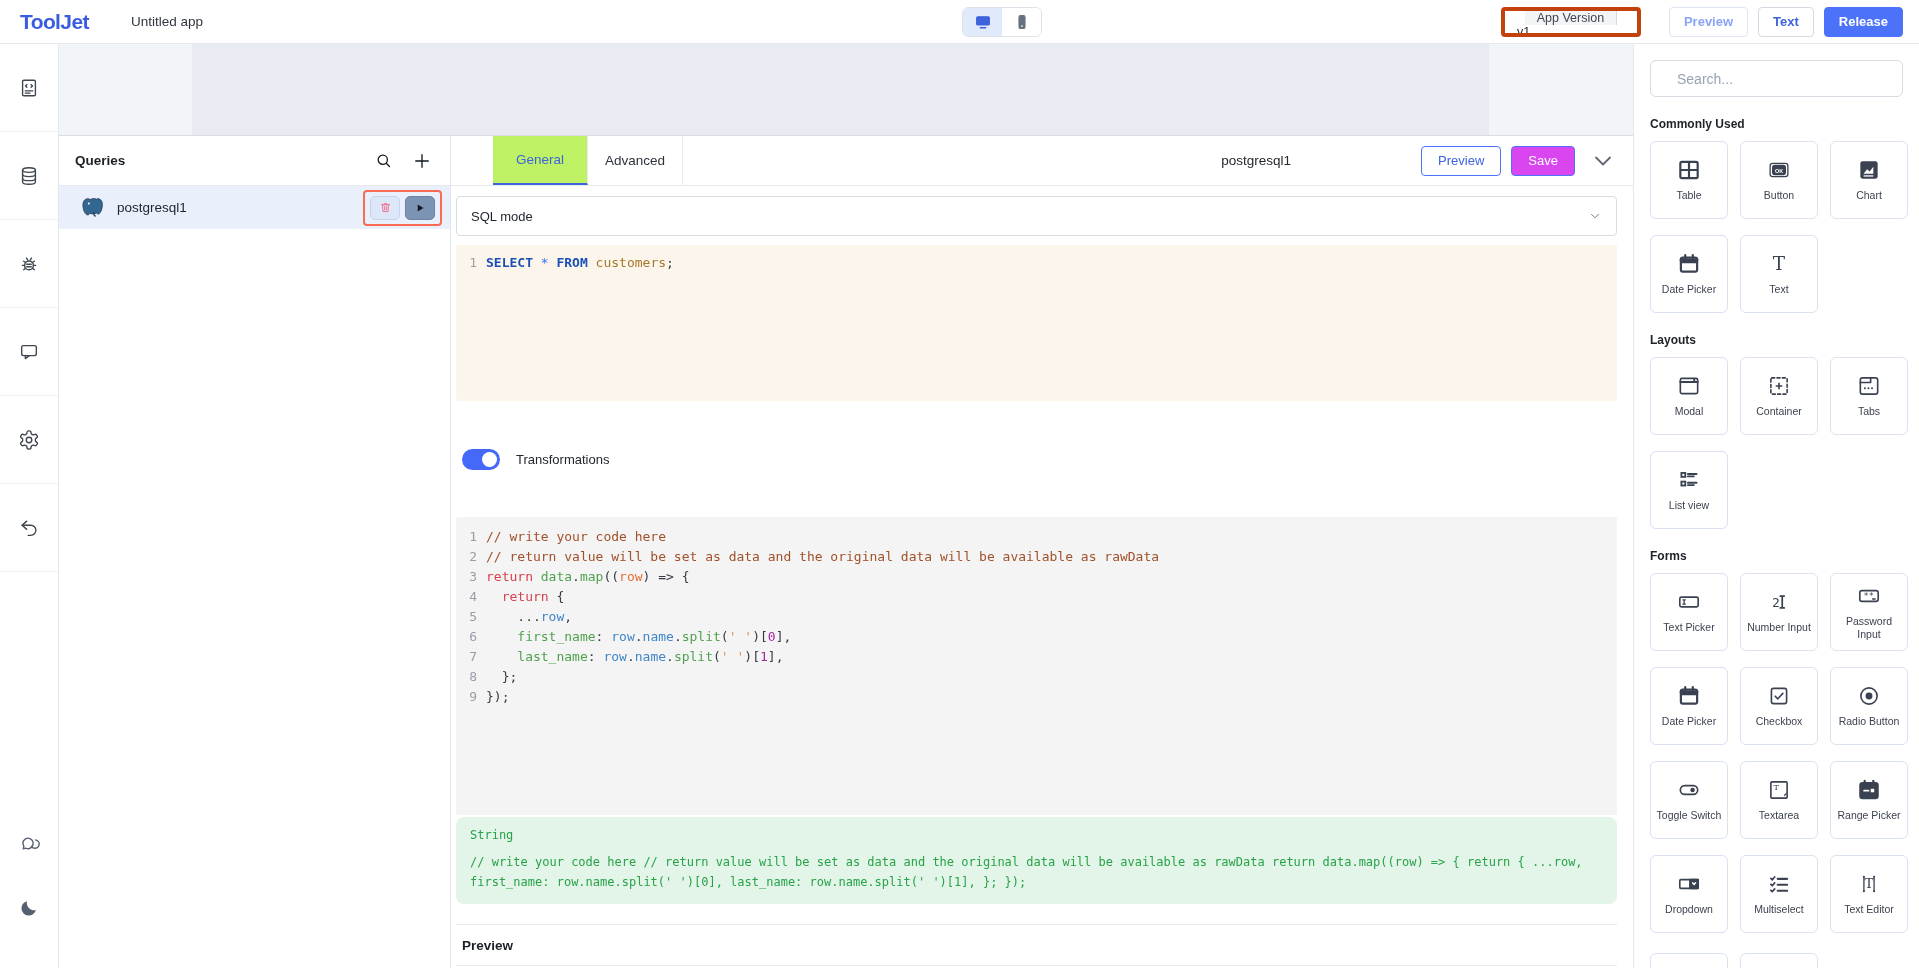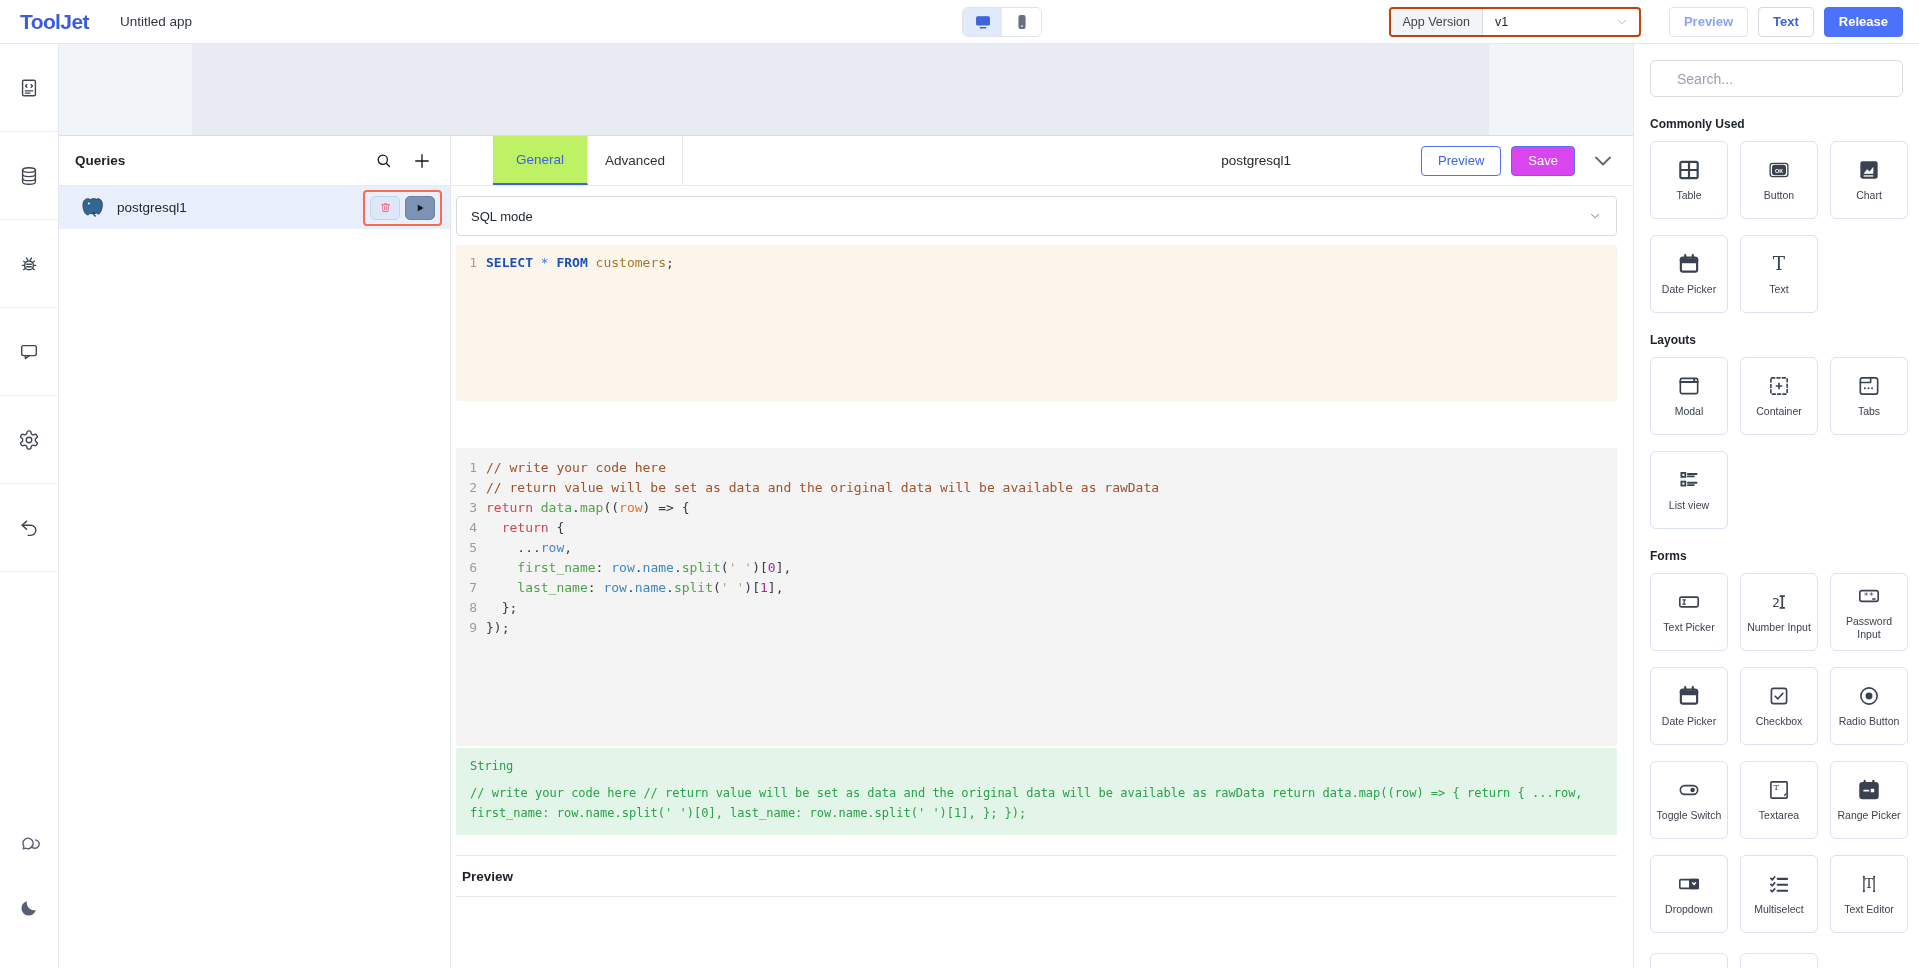--- a/index.html
+++ b/index.html
@@ -5,29 +5,29 @@
   * { margin:0; padding:0; box-sizing:border-box; }
   html,body { width:1919px; height:968px; overflow:hidden; background:#fff;
     font-family:"Liberation Sans", sans-serif; color:#2b3036; }
   .icon { display:inline-flex; align-items:center; justify-content:center; }
   .icon svg { width:100%; height:100%; }
 
   
   #top-bar { position:absolute; top:0; left:0; width:1919px; height:44px; background:#fff;
     border-bottom:1px solid #e4e7ec; display:flex; align-items:center; padding:0 16px 0 20px; z-index:10;}
   #logo { font-size:21px; font-weight:800; letter-spacing:-0.6px; color:#3a5ce0; }
-  #app-name { margin-left:31px; font-size:13.5px; color:#303640; }
+  #app-name { margin-left:42px; font-size:13.5px; color:#303640; }
   #device-toggle { position:absolute; left:962px; top:7px; height:30px; display:flex;
     border:1px solid #dfe2e8; border-radius:6px; overflow:hidden; background:#fff;}
   .dev-btn { width:39px; height:28px; border:none; background:#fff; display:flex; align-items:center; justify-content:center; cursor:pointer;}
   .dev-btn.active { background:#e1eafb; }
   .dev-btn .icon { width:18px; height:18px; }
   .dev-desktop { color:#3e63dd; } .dev-mobile { color:#687180; }
   #header-right { margin-left:auto; display:flex; align-items:center; gap:10px; }
-  #version-group { display:flex; align-items:center; height:30px; border:2px solid #c2410c; border-radius:4px; overflow:hidden; background:#fff; cursor:pointer;}
+  #version-group { display:flex; align-items:center; height:30px; border:4px solid #c2410c; border-radius:4px; overflow:hidden; background:#fff; cursor:pointer;flex-direction:column;}
   #version-label { background:#f3f4f6; color:#3f4650; font-size:12.5px; padding:0 12px; height:100%; display:flex; align-items:center; border-right:1px solid #d5dae2;}
   #version-value { font-size:12.5px; color:#1d2127; padding:0 12px; width:132px; }
   .ver-chev { width:14px; height:14px; color:#a7adb7; margin-right:10px; }
   .hbtn { height:30px; border-radius:4px; font-size:13px; font-weight:600; cursor:pointer; font-family:inherit;}
   #btn-preview-top { background:#fff; border:1px solid #dde4f5; color:#8aa3f7; padding:0 14px; margin-left:18px;}
   #btn-share { background:#fff; border:1px solid #d5dae2; color:#3e63dd; padding:0 14px; }
   #btn-release { background:#4d72fa; border:1px solid #4d72fa; color:#fff; padding:0 14px; }
 
   
   #left-rail { position:absolute; top:44px; left:0; width:59px; height:924px; background:#fff; border-right:1px solid #e4e7ec; }
@@ -83,21 +83,21 @@
   #js-editor .gutter { color:#989ea6; }
   #transform-row { margin-top:47px; height:22px; display:flex; align-items:center; }
   #transform-toggle { width:38px; height:21px; border-radius:11px; background:#4368fa; position:relative; margin-left:6px; cursor:pointer; flex:none;}
   #transform-toggle::after { content:''; position:absolute; width:15px; height:15px; border-radius:50%; background:#fff; top:3px; right:3px; }
   #transform-label { margin-left:16px; font-size:13px; font-weight:500; color:#23272e; }
   
   .tk-cm{color:#a0512a}.tk-kw{color:#d6414e}.tk-fn{color:#50a14f}.tk-arg{color:#e0703a}
   .tk-var{color:#4285c8}.tk-str{color:#d19a66}.tk-num{color:#a626a4}.tk-pl{color:#383a42}
   .tk-skw{color:#1a50b5;font-weight:bold}.tk-sop{color:#4078f2}.tk-sname{color:#a5772a}
 
-  #output-box { margin-top:2px; background:#e3f4e8; border-radius:2px; padding:10px 14px 12px 14px;
+  #output-box { margin-top:2px; background:#e3f4e8; border-radius:8px; padding:10px 14px 12px 14px;
     font-family:"DejaVu Sans Mono", monospace; color:#27a348; }
   #output-type { font-size:12px; line-height:16px; }
   #output-text { margin-top:9px; font-size:12px; line-height:20px; word-break:break-word; }
   #preview-section { margin-top:20px; border-top:1px solid #e8eaee; border-bottom:1px solid #e8eaee; padding:11px 0 11px 6px;}
   #preview-section-label { font-size:13.5px; font-weight:600; color:#1d2127; }
 
   
   #widgets-panel { position:absolute; left:1633px; top:44px; width:286px; height:924px; background:#fff;
     border-left:1px solid #e4e7ec; padding:16px 16px 0 16px; overflow:hidden; }
   #widget-search { width:100%; height:37px; border:1px solid #d7dbe2; border-radius:6px; padding:0 26px;
@@ -286,20 +286,24 @@
       <span>SQL mode</span>
       <span class="icon">
           <svg viewBox="0 0 24 24" fill="none" stroke="currentColor" stroke-width="1.5" stroke-linecap="round" stroke-linejoin="round">
             <path d="M6 9l6 6 6-6"></path>
           </svg>
         </span>
     </div>
     <div id="sql-editor">
         <div class="code-line"><span class="gutter">1</span><span><span class="tk-skw">SELECT</span><span class="tk-pl"> </span><span class="tk-sop">*</span><span class="tk-pl"> </span><span class="tk-skw">FROM</span><span class="tk-pl"> </span><span class="tk-sname">customers</span><span class="tk-pl">;</span></span></div>
       </div>
+    <div id="transform-row">
+      <div id="transform-toggle"></div>
+      <span id="transform-label">Transformations</span>
+    </div>
     <div id="js-editor">
         <div class="code-line"><span class="gutter">1</span><span><span class="tk-cm">// write your code here</span></span></div>
         <div class="code-line"><span class="gutter">2</span><span><span class="tk-cm">// return value will be set as data and the original data will be available as rawData</span></span></div>
         <div class="code-line"><span class="gutter">3</span><span><span class="tk-kw">return </span><span class="tk-fn">data</span><span class="tk-pl">.</span><span class="tk-fn">map</span><span class="tk-pl">((</span><span class="tk-arg">row</span><span class="tk-pl">) =&gt; {</span></span></div>
         <div class="code-line"><span class="gutter">4</span><span><span class="tk-pl">  </span><span class="tk-kw">return</span><span class="tk-pl"> {</span></span></div>
         <div class="code-line"><span class="gutter">5</span><span><span class="tk-pl">    ...</span><span class="tk-var">row</span><span class="tk-pl">,</span></span></div>
         <div class="code-line"><span class="gutter">6</span><span><span class="tk-pl">    </span><span class="tk-fn">first_name</span><span class="tk-pl">: </span><span class="tk-var">row</span><span class="tk-pl">.</span><span class="tk-var">name</span><span class="tk-pl">.</span><span class="tk-fn">split</span><span class="tk-pl">(</span><span class="tk-str">' '</span><span class="tk-pl">)[</span><span class="tk-num">0</span><span class="tk-pl">],</span></span></div>
         <div class="code-line"><span class="gutter">7</span><span><span class="tk-pl">    </span><span class="tk-fn">last_name</span><span class="tk-pl">: </span><span class="tk-var">row</span><span class="tk-pl">.</span><span class="tk-var">name</span><span class="tk-pl">.</span><span class="tk-fn">split</span><span class="tk-pl">(</span><span class="tk-str">' '</span><span class="tk-pl">)[</span><span class="tk-num">1</span><span class="tk-pl">],</span></span></div>
         <div class="code-line"><span class="gutter">8</span><span><span class="tk-pl">  };</span></span></div>
         <div class="code-line"><span class="gutter">9</span><span><span class="tk-pl">});</span></span></div>

